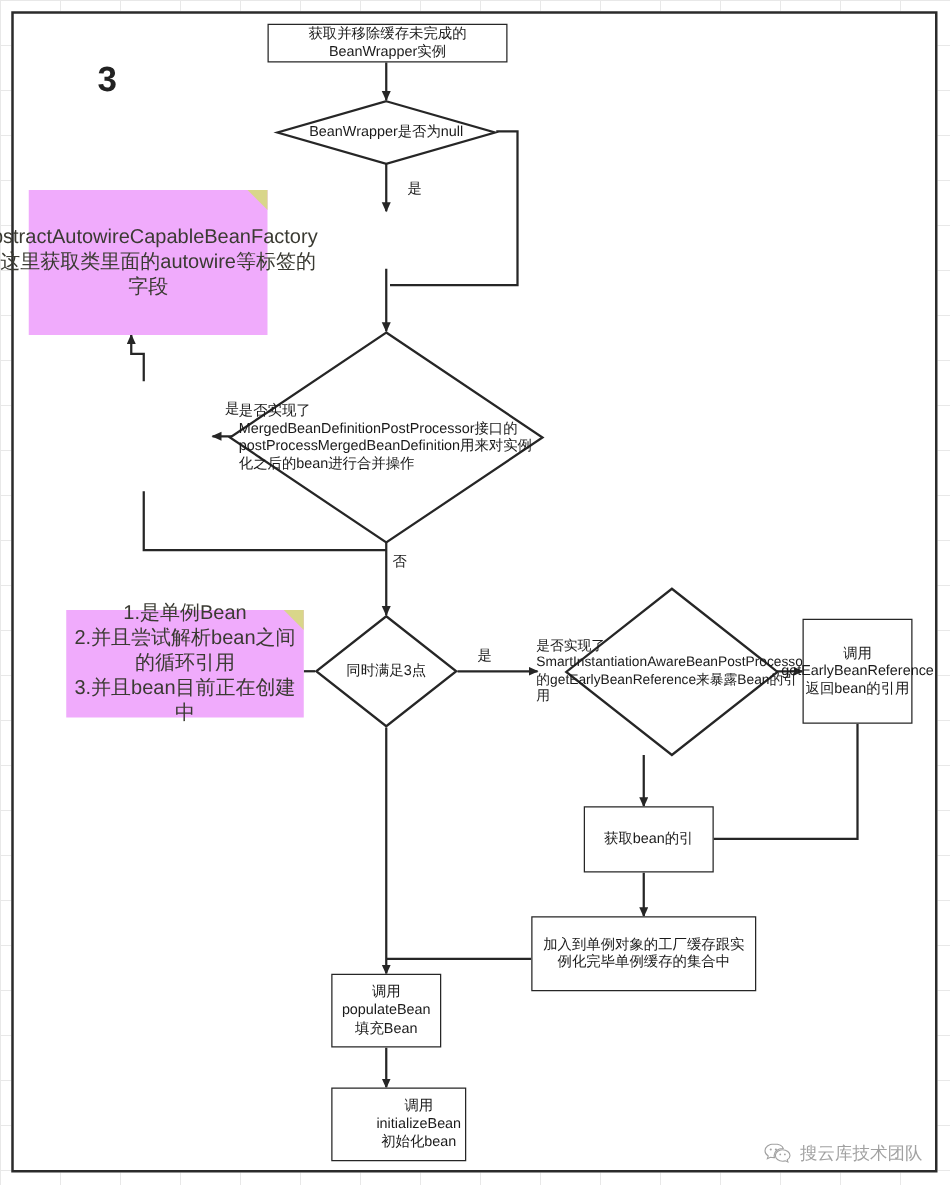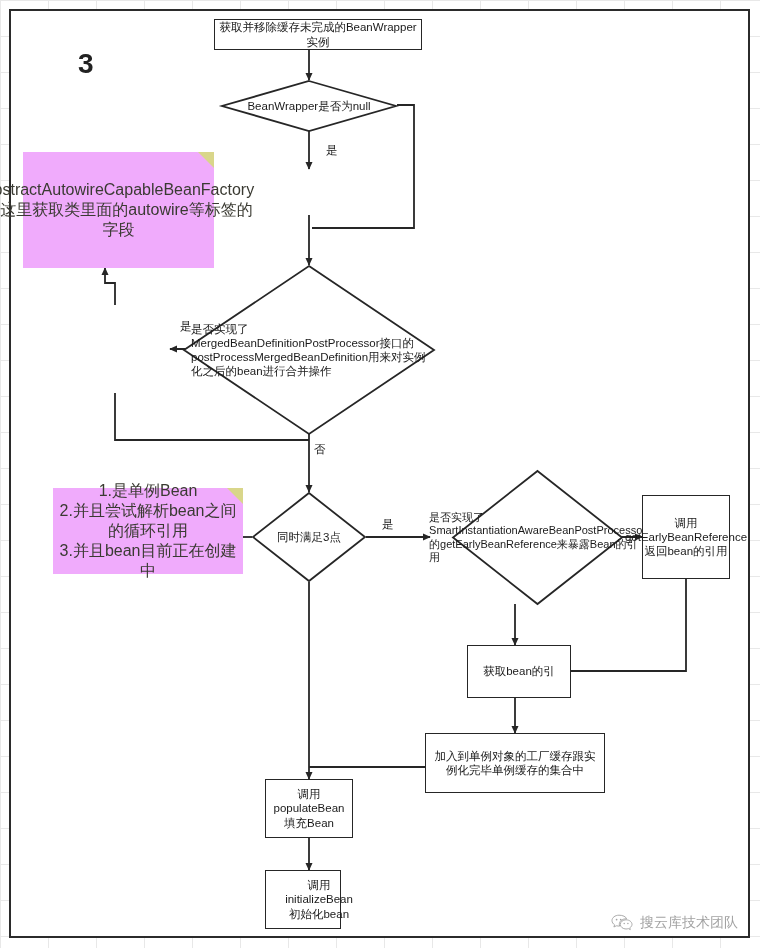--- a/index.html
+++ b/index.html
@@ -109,21 +109,21 @@
       <path d="M309,582 L309,779" marker-end="url(#ah)"></path>
 
       <path d="M309,838 L309,870" marker-end="url(#ah)"></path>
 
       <path d="M243,537 L252,537"></path>
     </g>
   </svg>
 
   <div id="step-number">3</div>
 
-  <div class="node box" style="left:214px;top:19px;width:208px;height:31px;align-items:center;">
+  <div class="node box" style="left:214px;top:19px;width:192px;height:31px;align-items:center;">
     <span>获取并移除缓存未完成的BeanWrapper实例</span>
   </div>
 
   <div class="diamond-wrap" style="left:221px;top:80px;width:176px;height:52px;">
     <svg width="176" height="52" viewBox="0 0 176 52">
       <polygon points="88,1 175,26 88,51 1,26" fill="#ffffff" stroke="#262626" stroke-width="1.8"></polygon>
     </svg>
     <div class="diamond-label">BeanWrapper是否为null</div>
   </div>
 
@@ -178,21 +178,21 @@
   </div>
 
   <div class="node box" style="left:425px;top:733px;width:180px;height:60px;">
     <span>加入到单例对象的工厂缓存跟实例化完毕单例缓存的集合中</span>
   </div>
 
   <div class="node box" style="left:265px;top:779px;width:88px;height:59px;">
     <span>调用populateBean填充Bean</span>
   </div>
 
-  <div class="node box" style="left:265px;top:870px;width:76px;height:59px;padding-left:36px;">
+  <div class="node box" style="left:265px;top:870px;width:108px;height:59px;padding-left:36px;">
     <span>调用initializeBean初始化bean</span>
   </div>
 
   <div id="watermark">
     <svg class="wx" width="22" height="18" viewBox="0 0 22 18">
       <path d="M8,1.2 C4,1.2 1,3.6 1,6.6 C1,8.3 2,9.8 3.6,10.8 L2.9,13 L5.3,11.8
                C6.1,12 7,12.1 8,12.1 C8.2,12.1 8.4,12.1 8.6,12.1
                C8.4,11.6 8.3,11 8.3,10.4 C8.3,7.2 11.3,4.8 15,4.8
                C15.2,4.8 15.4,4.8 15.6,4.8 C15,2.7 11.8,1.2 8,1.2 Z" fill="none" stroke="#9a9a9a" stroke-width="0.9"></path>
       <path d="M15,5.8 C11.9,5.8 9.3,7.9 9.3,10.4 C9.3,12.9 11.9,15 15,15

